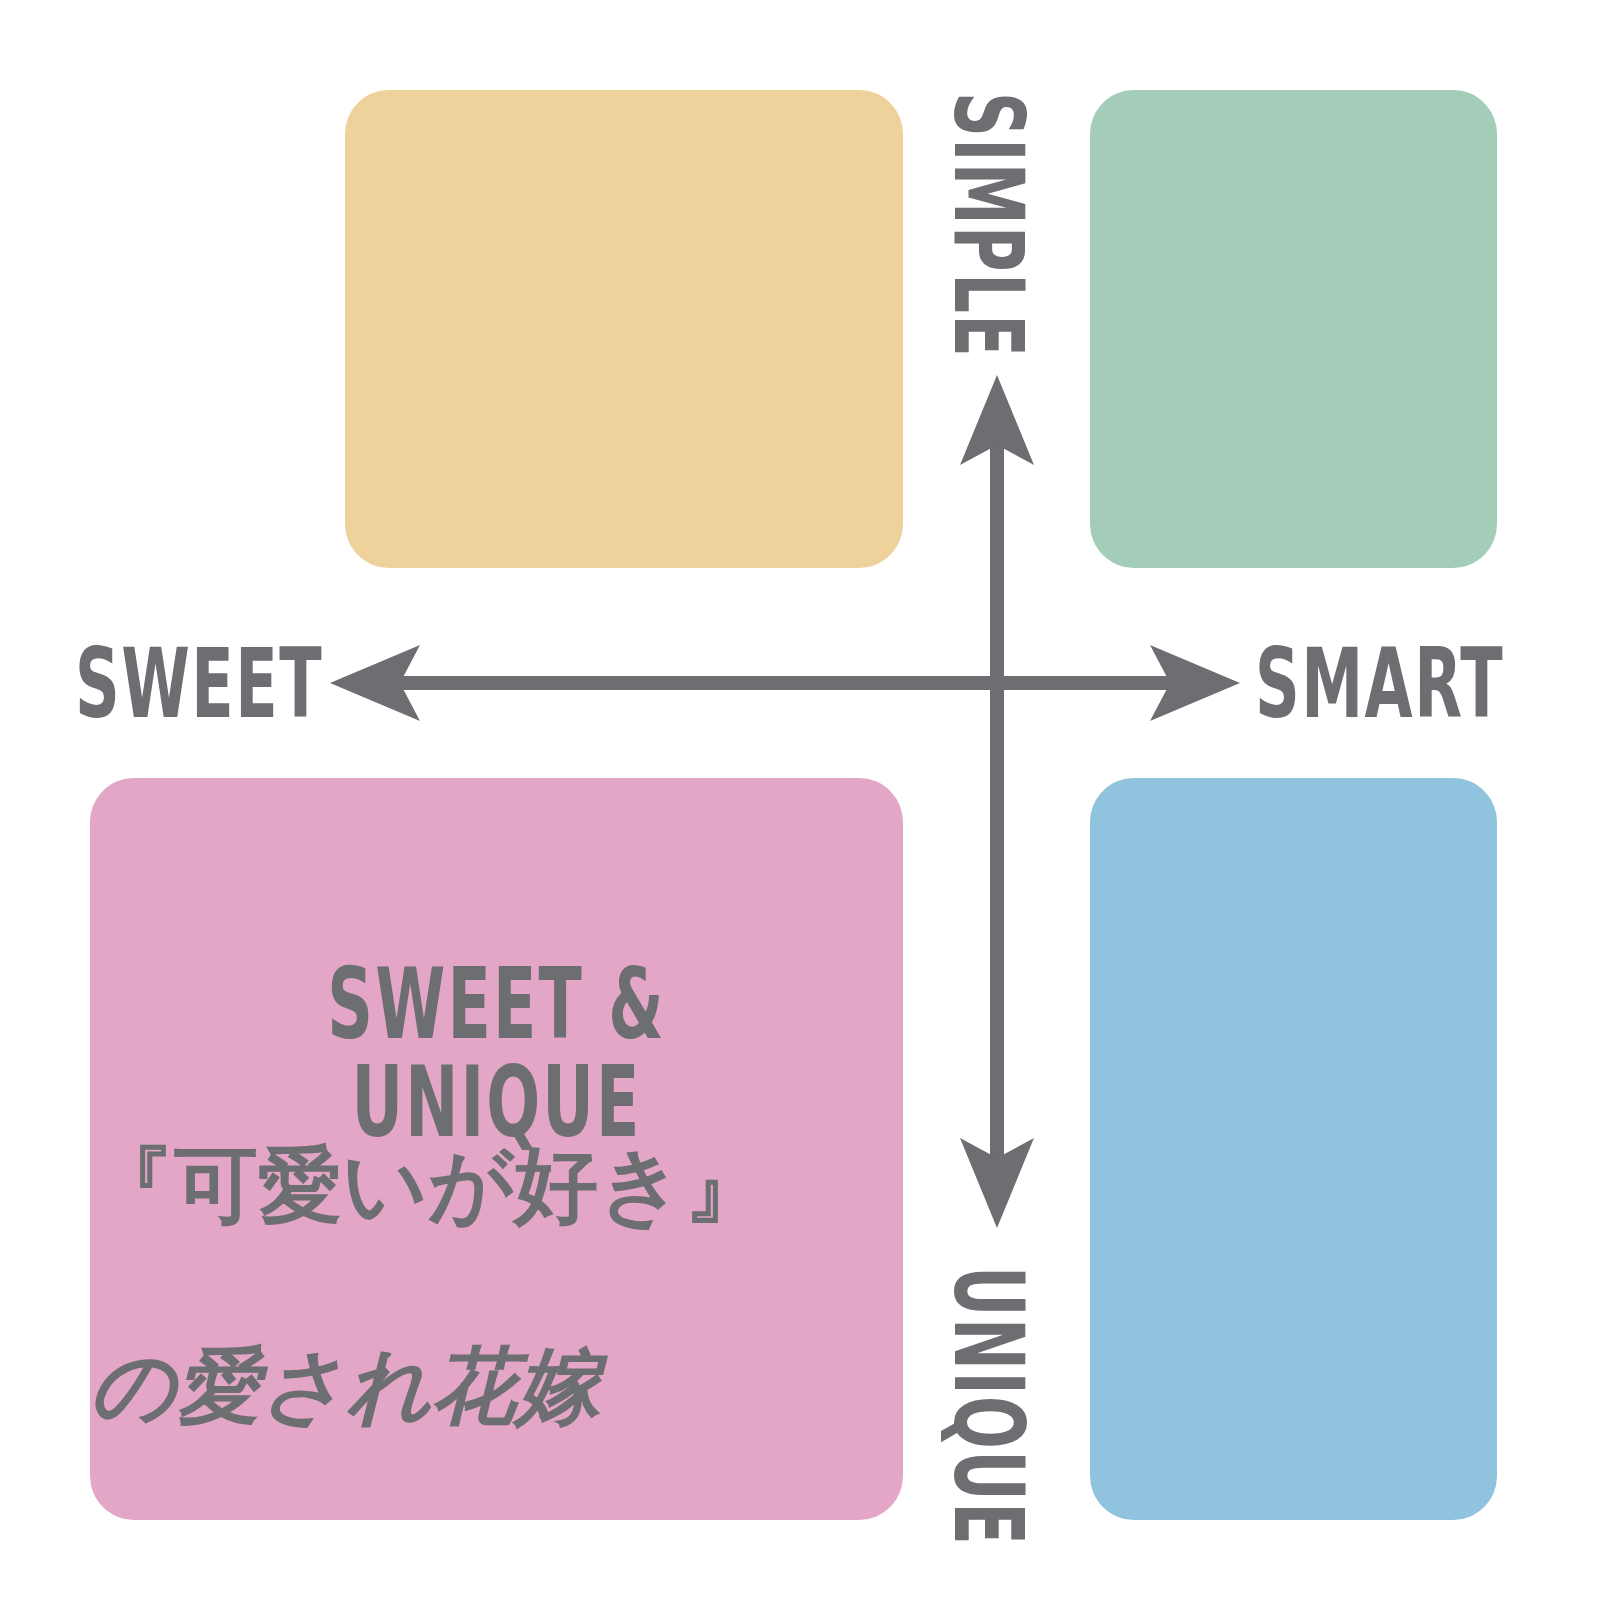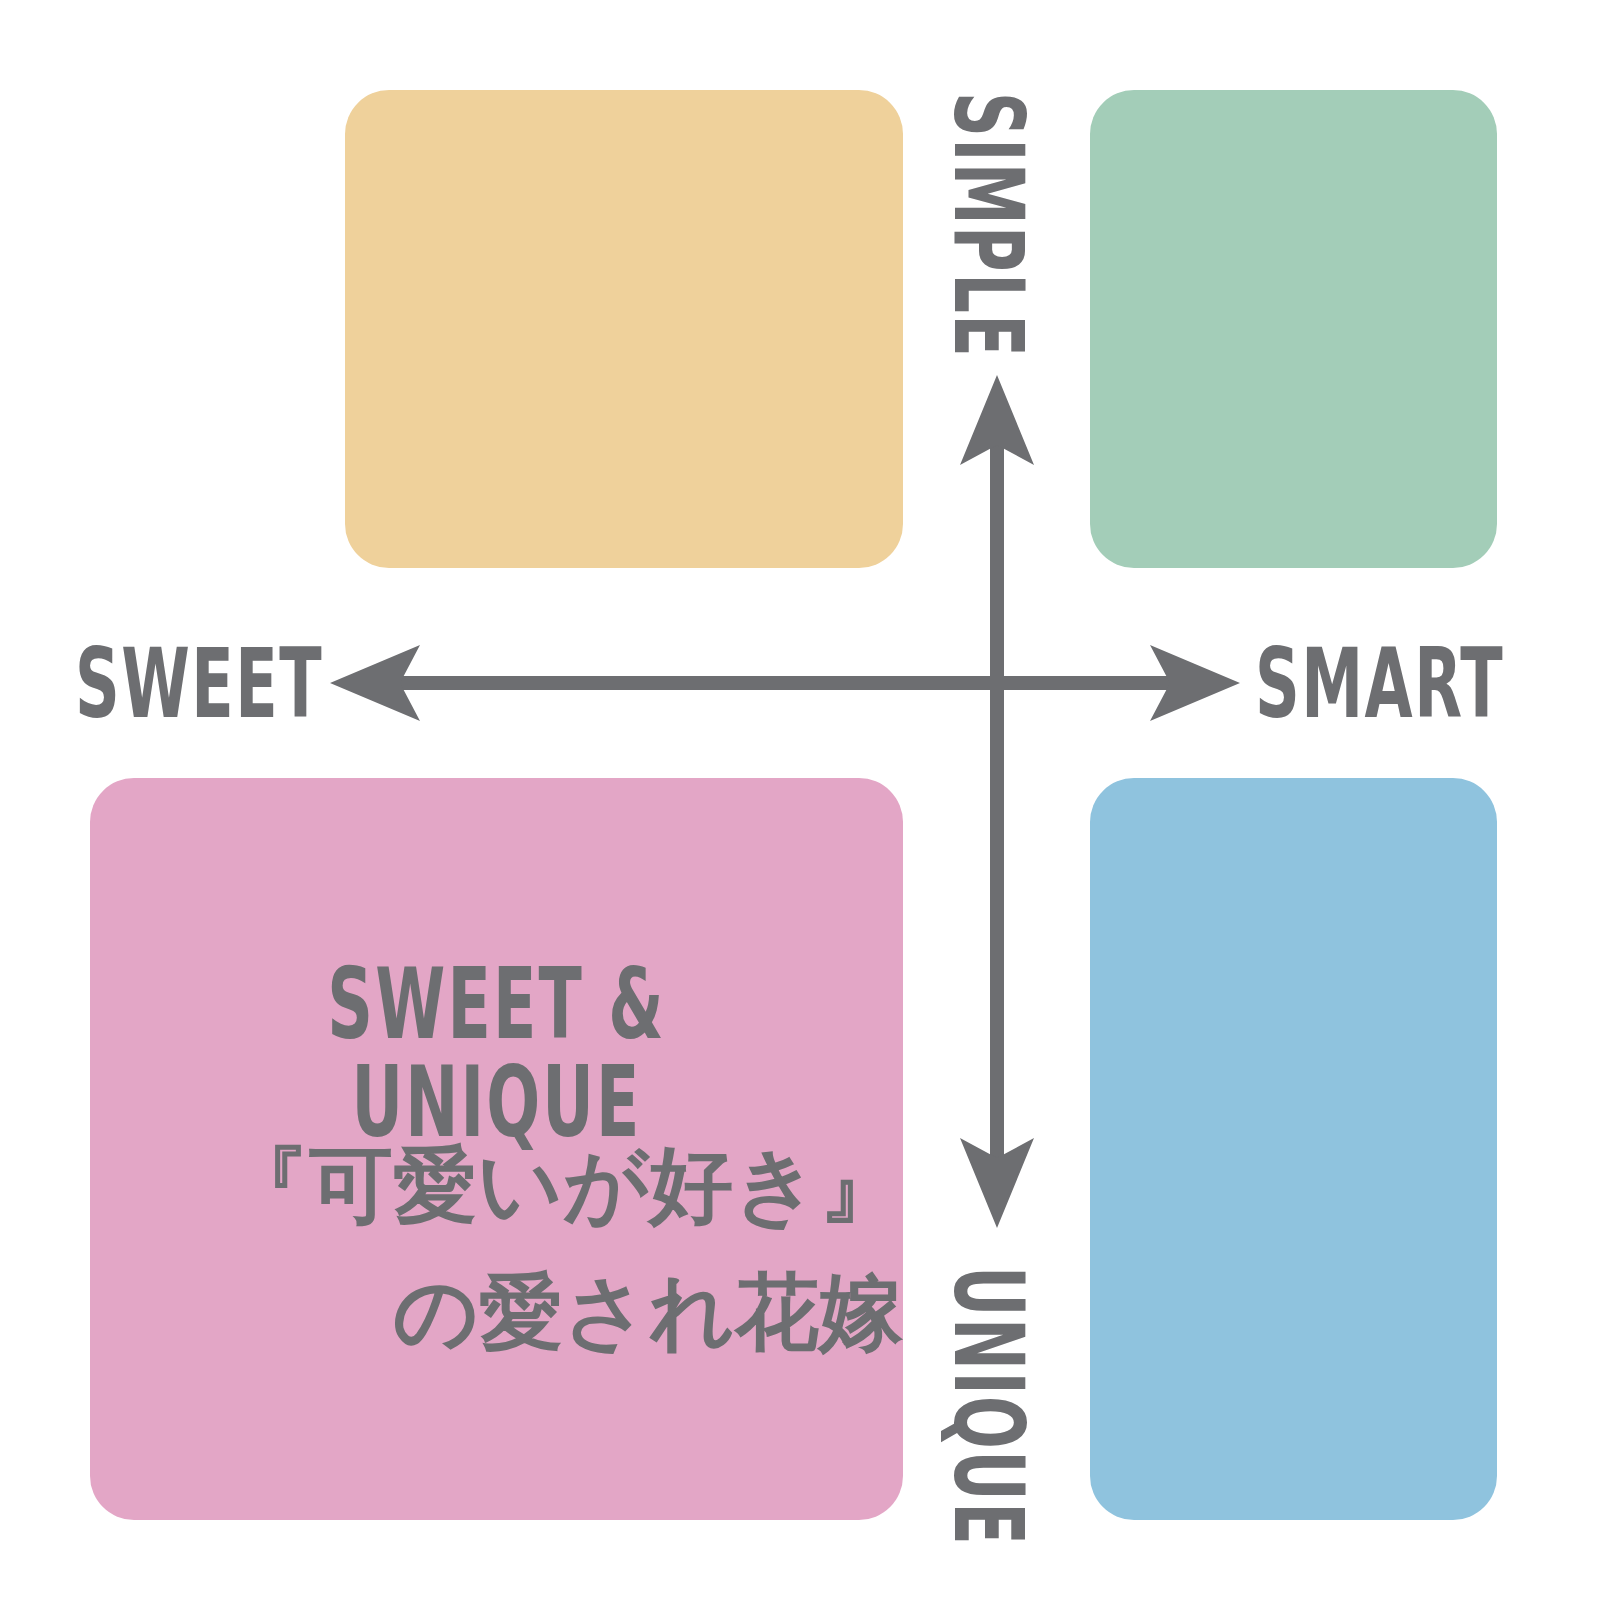--- a/index.html
+++ b/index.html
@@ -20,24 +20,24 @@
                 transform: rotate(90deg) scaleX(0.72); }
   .lbl-unique { left:1036px; top:1266px; font-size:96px; transform-origin:left top;
                 transform: rotate(90deg) scaleX(0.72); }
 
   svg.axes { position:absolute; left:0; top:0; }
 
   .quad-title { position:absolute; left:90px; top:955px; width:813px; text-align:center;
                 font-weight:bold; font-size:98px; line-height:1; letter-spacing:3px;
                 font-family: "DejaVu Sans Condensed", "DejaVu Sans", sans-serif;
                 transform:scaleX(0.72); transform-origin:center top; }
-  .quad-line { position:absolute; left:90px; width:813px; text-align:right;
+  .quad-line { position:absolute; left:90px; width:813px; text-align:left;
                font-weight:bold; font-size:84px; line-height:1; }
   .quad-line1 { top:1143px; }
-  .quad-line2 { top:1270px; }
+  .quad-line2 { top:1344px;font-style:italic; }
 </style>
 </head>
 <body>
 
 <div class="box box-tl"></div>
 <div class="box box-tr"></div>
 <div class="box box-bl">
 </div>
 <div class="box box-br"></div>
 

